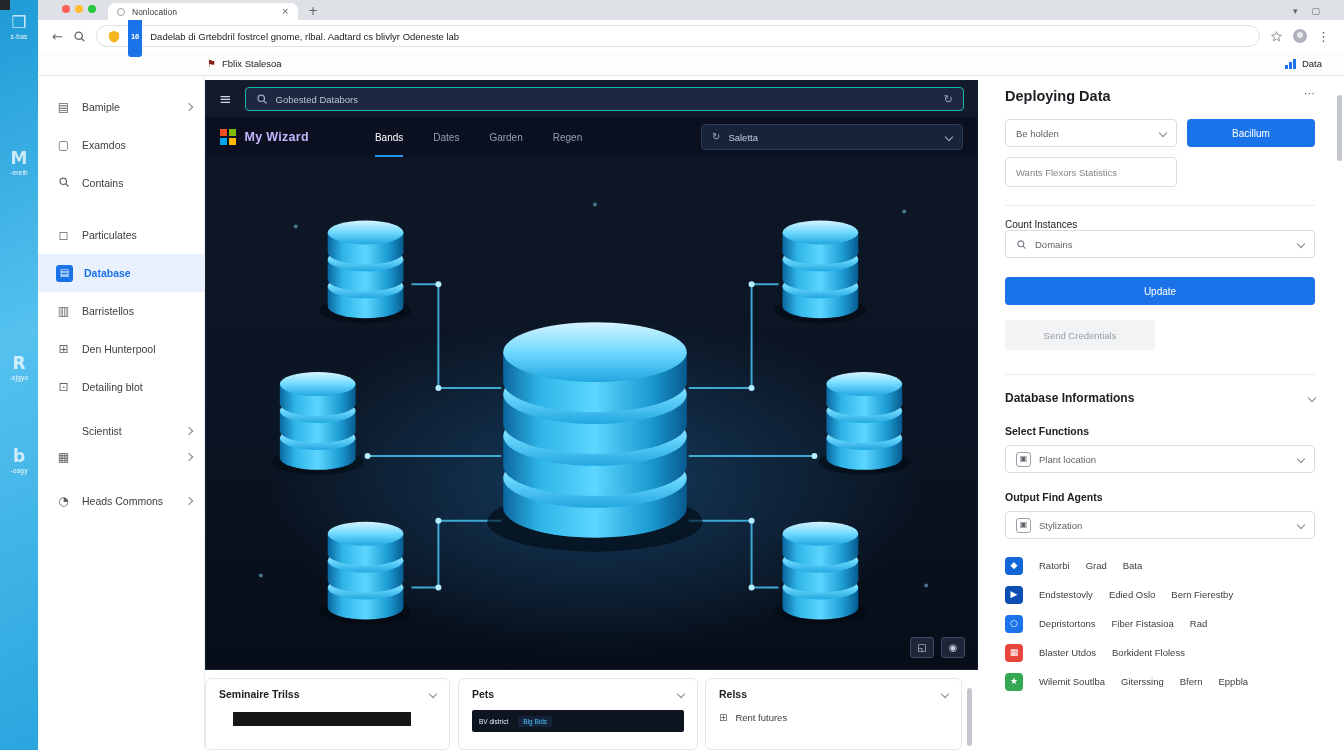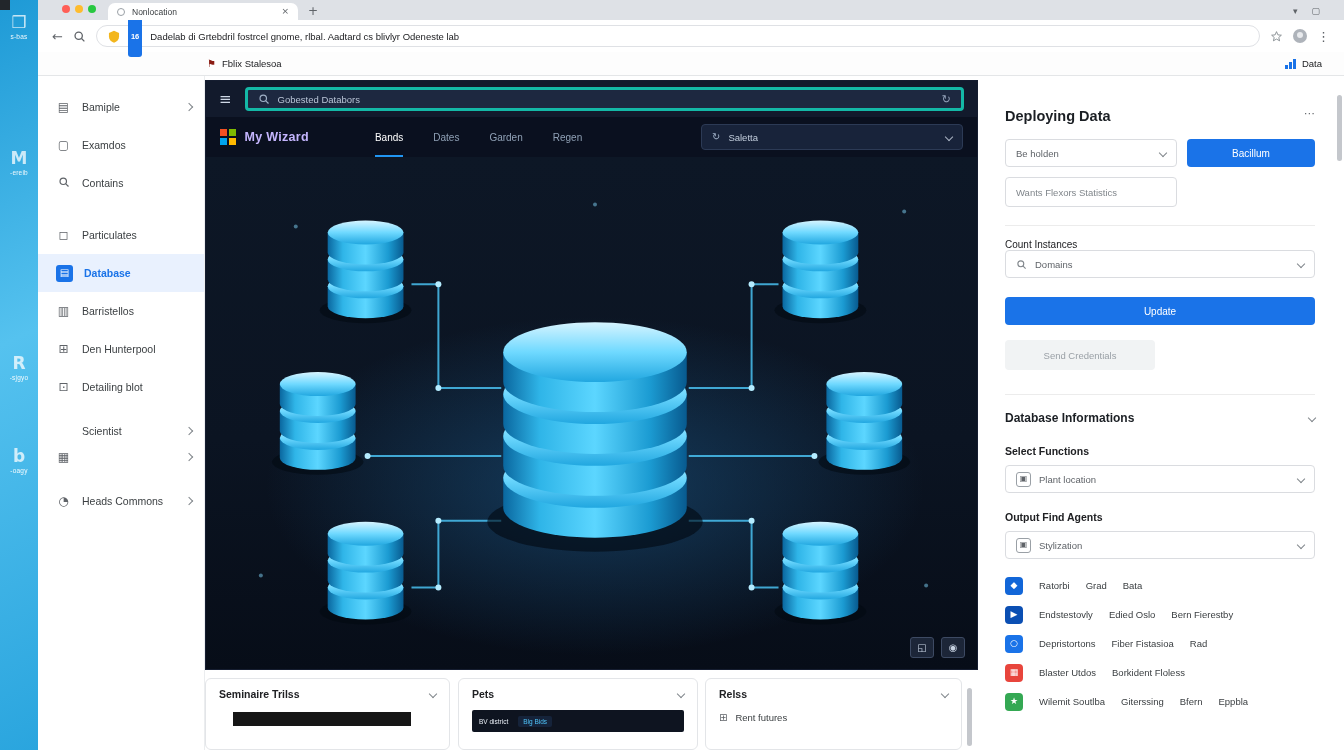--- a/index.html
+++ b/index.html
@@ -62,21 +62,21 @@
   .chev{width:6px;height:6px;border-right:1.4px solid #80868b;border-bottom:1.4px solid #80868b;
     display:inline-block;transform:rotate(45deg);flex:0 0 auto}
   .chev.right{transform:rotate(-45deg)}
   .chev.lt{border-color:#aab4c4}
 
   
   .panel{position:absolute;left:167px;top:4px;width:773px;height:590px;background:#0b1120;
     display:flex;flex-direction:column;border:1px solid #151d30}
   .ptoolbar{height:36px;background:#121a2c;display:flex;align-items:center;gap:13px;padding:0 13px;flex:0 0 36px}
   .ham{color:#cfd8e6;font-size:15px}
-  .psearch{flex:1;height:24px;background:#1d2840;border:3px solid #14b8a6;border-radius:4px;
+  .psearch{flex:1;height:24px;background:#1d2840;border:1px solid #14b8a6;border-radius:4px;
     display:flex;align-items:center;gap:8px;padding:0 10px}
   .psearch input{flex:1;background:transparent;border:none;outline:none;color:#b9c4d6;font-size:9.5px;
     font-family:"Liberation Sans",sans-serif}
   .refr{color:#93a1b8;font-size:11px}
 
   .brandrow{height:40px;background:#0a101f;display:flex;align-items:center;padding:0 14px;flex:0 0 40px}
   .mslogo{display:grid;grid-template-columns:7px 7px;grid-gap:1.5px;margin-right:9px}
   .mslogo i{width:7px;height:7px;display:block}
   .brand{color:#c4b5fd;font-weight:bold;font-size:12.5px;letter-spacing:.3px;white-space:nowrap}
   .ptabs{display:flex;gap:30px;margin-left:66px;height:100%;align-items:stretch}
@@ -101,21 +101,21 @@
   .blackbar{width:178px;height:14px;background:#161616;margin:12px 0 0 14px}
   .petstrip{margin-top:10px;height:22px;background:#0e1420;border-radius:2px;display:flex;align-items:center;
     padding:0 7px;gap:10px}
   .petstrip .pl{color:#e8eef5;font-size:6.5px}
   .petstrip .pr{color:#4fc3f7;font-size:6.5px;background:#15233a;padding:2px 5px;border-radius:2px}
   .relrow{margin-top:12px;display:flex;align-items:center;gap:8px;font-size:9.5px;color:#3c4043}
   .relic{color:#5f6368;font-size:10px}
 
   
   .rpanel{position:absolute;left:950px;top:0;width:356px;height:674px;background:#fff;padding:12px 29px 0 17px}
-  .rhead{display:flex;align-items:flex-start;justify-content:space-between;margin-top:20px}
+  .rhead{display:flex;align-items:flex-start;justify-content:space-between;margin-top:0}
   .rhead h2{font-size:14.5px;font-weight:bold;color:#1b1f24}
   .kebab{color:#5f6368;font-size:11px}
   .rrow{display:flex;gap:10px;margin-top:15px}
   .sel{height:28px;border:1px solid #dadce0;border-radius:4px;background:#fff;display:flex;align-items:center;
     gap:8px;padding:0 10px;font-size:9.5px;color:#5f6368}
   .sel .sp{flex:1;white-space:nowrap;overflow:hidden}
   .grow{flex:1}
   .full{width:100%}
   .btn-primary{background:#1a73e8;color:#fff;border:none;border-radius:4px;font-size:10px;height:28px;
     font-family:"Liberation Sans",sans-serif;cursor:pointer}

